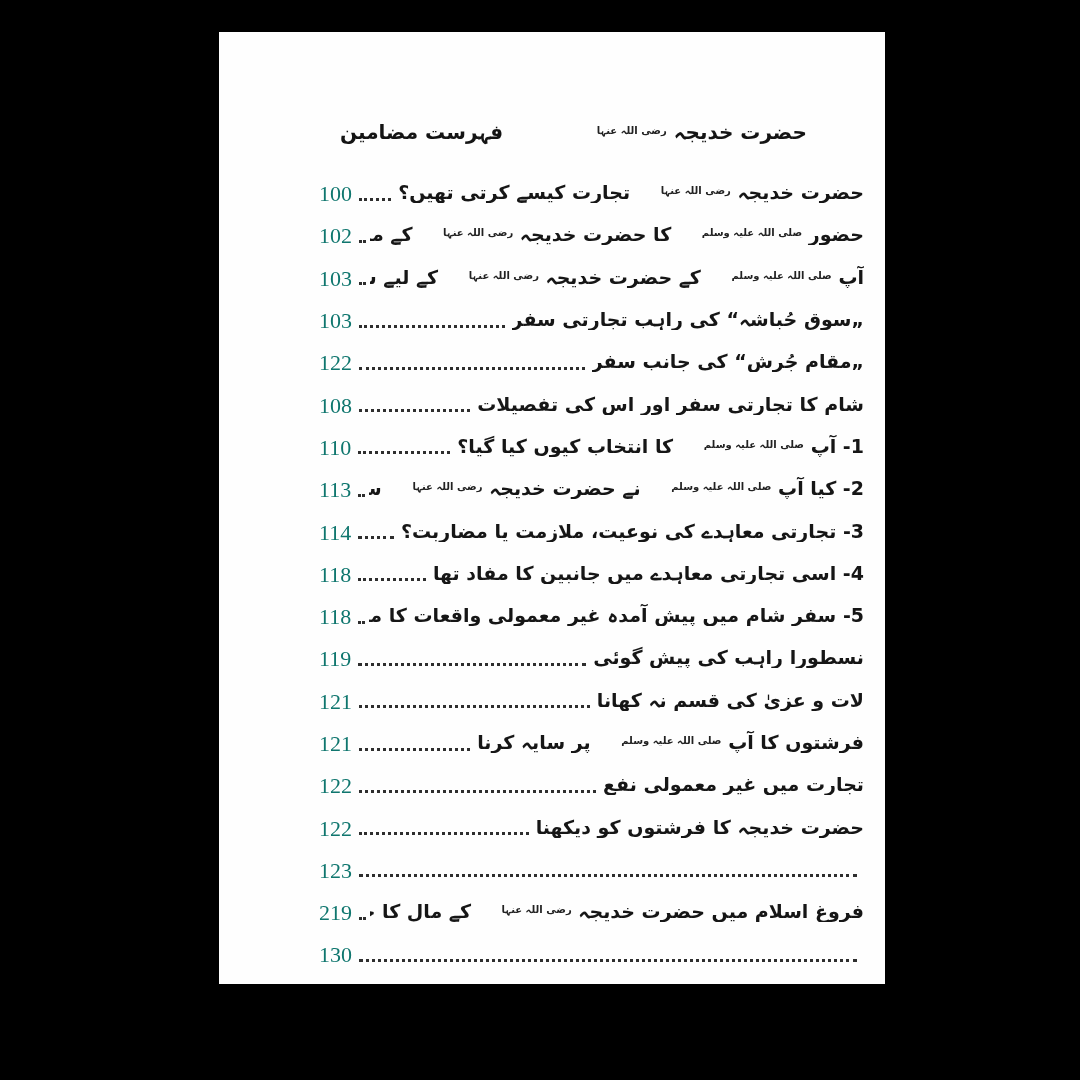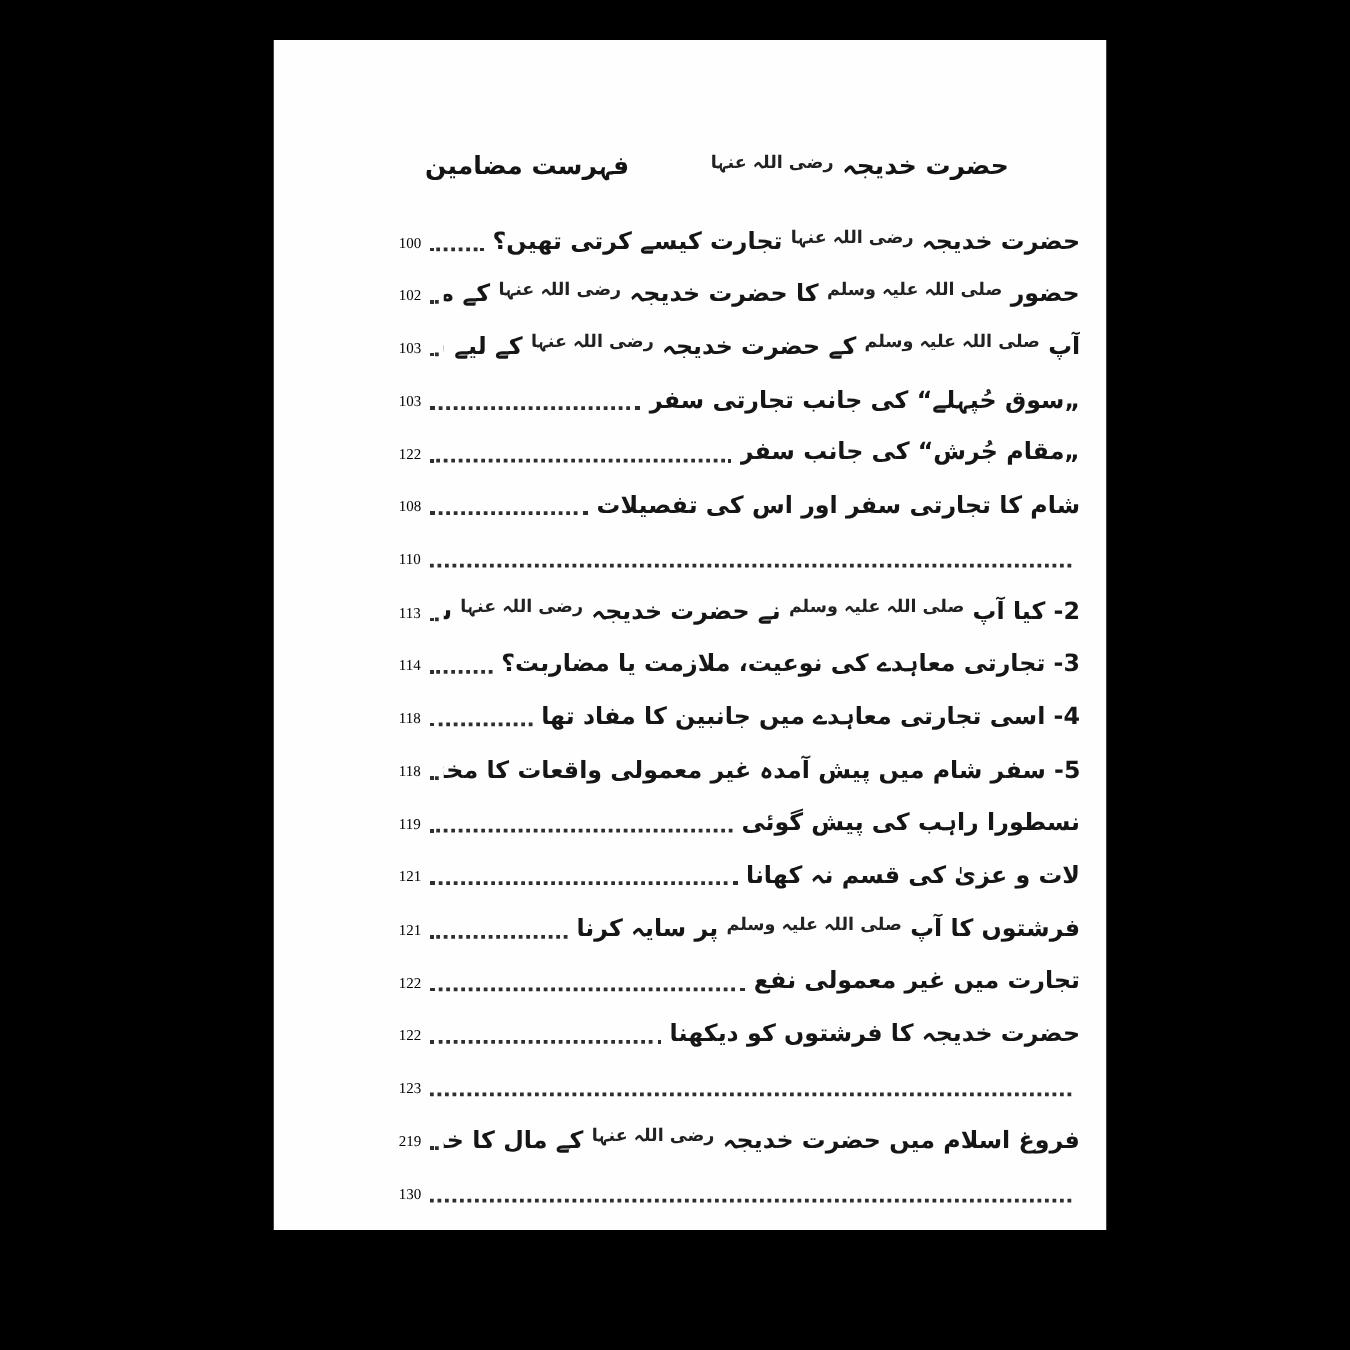--- a/index.html
+++ b/index.html
@@ -60,41 +60,42 @@
   .toc-title {
     flex: 0 1 auto;
     overflow: hidden;
     white-space: nowrap;
     font-family: "DejaVu Sans", sans-serif;
     font-size: 19px;
     font-weight: bold;
     color: #161616;
   }
   .hon {
-    font-size: 14px;
+    font-size: 10px;
     font-weight: bold;
     color: #222222;
     position: relative;
     top: -5px;
     letter-spacing: -0.5px;
+    margin-left: 24px;
   }
   .toc-dots {
     flex: 1 1 0;
     min-width: 4px;
     height: 0;
     border-bottom: 3px dotted #2e2e2e;
     margin: 0 7px;
     transform: translateY(7px);
   }
   .toc-page {
     flex: 0 0 auto;
     direction: ltr;
     font-family: "Liberation Serif", "DejaVu Serif", serif;
-    font-size: 12px;
-    color: #000000;
+    font-size: 22px;
+    color: #0f766e;
     transform: translateY(2px);
   }
 </style>
 </head>
 <body>
 
 <div class="canvas">
   <div class="book-page">
 
     <div class="toc-header">
@@ -112,35 +113,36 @@
           <span class="toc-title"><span>حضور </span><span class="hon">صلی اللہ علیہ وسلم</span><span> کا حضرت خدیجہ </span><span class="hon">رضی اللہ عنہا</span><span> کے مال میں تجارت کرنا</span></span>
           <span class="toc-dots"></span>
           <span class="toc-page">102</span>
         </div>
         <div class="toc-row">
           <span class="toc-title"><span>آپ </span><span class="hon">صلی اللہ علیہ وسلم</span><span> کے حضرت خدیجہ </span><span class="hon">رضی اللہ عنہا</span><span> کے لیے سفر شام سے پہلے تجارتی اسفار</span></span>
           <span class="toc-dots"></span>
           <span class="toc-page">103</span>
         </div>
         <div class="toc-row">
-          <span class="toc-title"><span>„سوق حُپہلے“ کی جانب تجارتی سفر</span></span>
+          <span class="toc-title"><span>„سوق حُباشہ“ کی راہب تجارتی سفر</span></span>
           <span class="toc-dots"></span>
           <span class="toc-page">103</span>
         </div>
         <div class="toc-row">
           <span class="toc-title"><span>„مقام جُرش“ کی جانب سفر</span></span>
           <span class="toc-dots"></span>
           <span class="toc-page">122</span>
         </div>
         <div class="toc-row">
           <span class="toc-title"><span>شام کا تجارتی سفر اور اس کی تفصیلات</span></span>
           <span class="toc-dots"></span>
           <span class="toc-page">108</span>
         </div>
         <div class="toc-row">
+          <span class="toc-title"><span>1- آپ </span><span class="hon">صلی اللہ علیہ وسلم</span><span> کا انتخاب کیوں کیا گیا؟</span></span>
           <span class="toc-dots"></span>
           <span class="toc-page">110</span>
         </div>
         <div class="toc-row">
           <span class="toc-title"><span>2- کیا آپ </span><span class="hon">صلی اللہ علیہ وسلم</span><span> نے حضرت خدیجہ </span><span class="hon">رضی اللہ عنہا</span><span> سے ازخود تجارت کی بات کی؟</span></span>
           <span class="toc-dots"></span>
           <span class="toc-page">113</span>
         </div>
         <div class="toc-row">
           <span class="toc-title"><span>3- تجارتی معاہدے کی نوعیت، ملازمت یا مضاربت؟</span></span>

